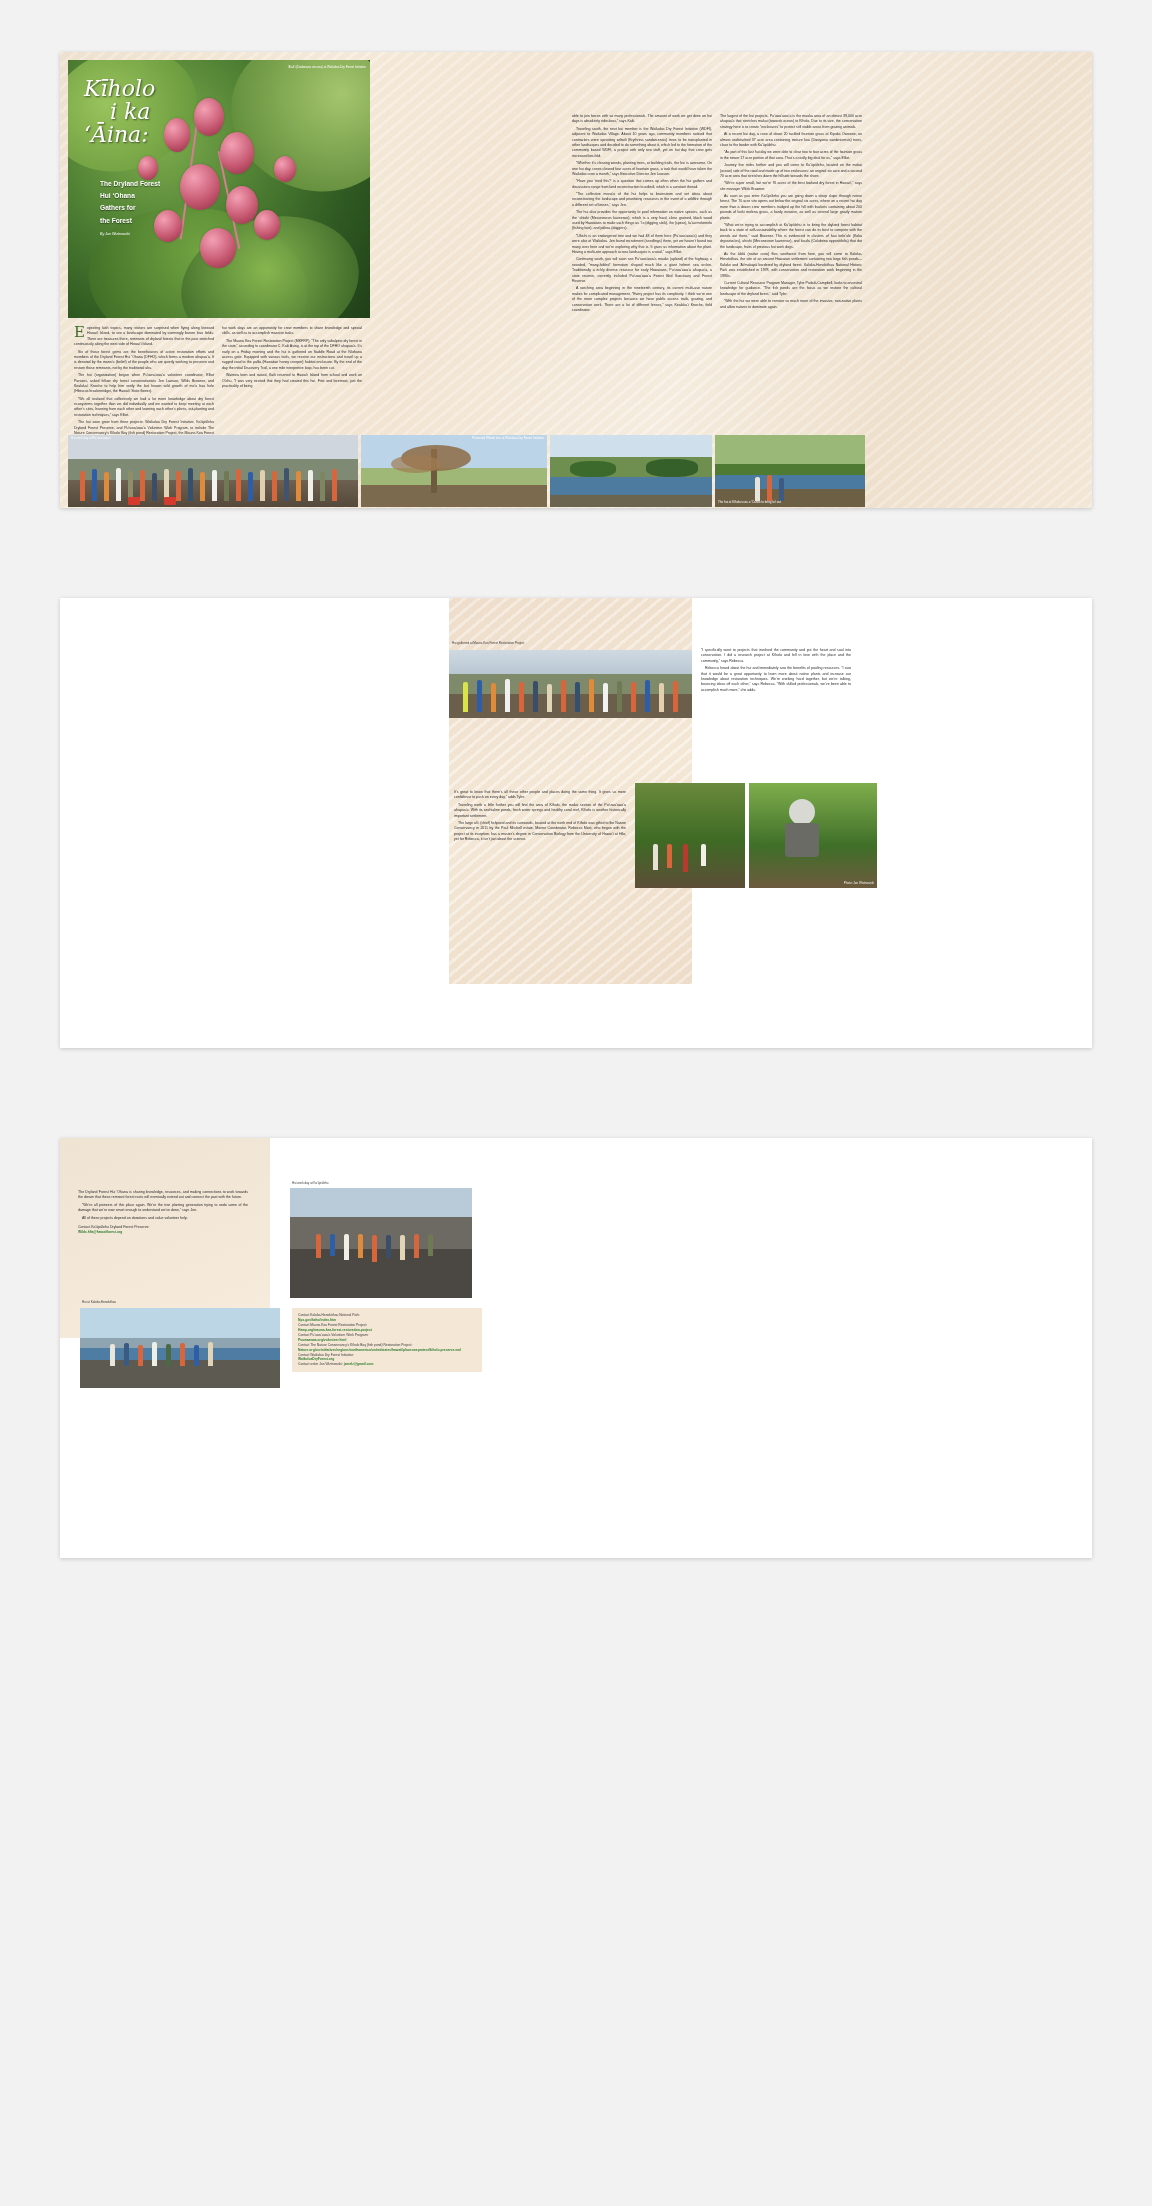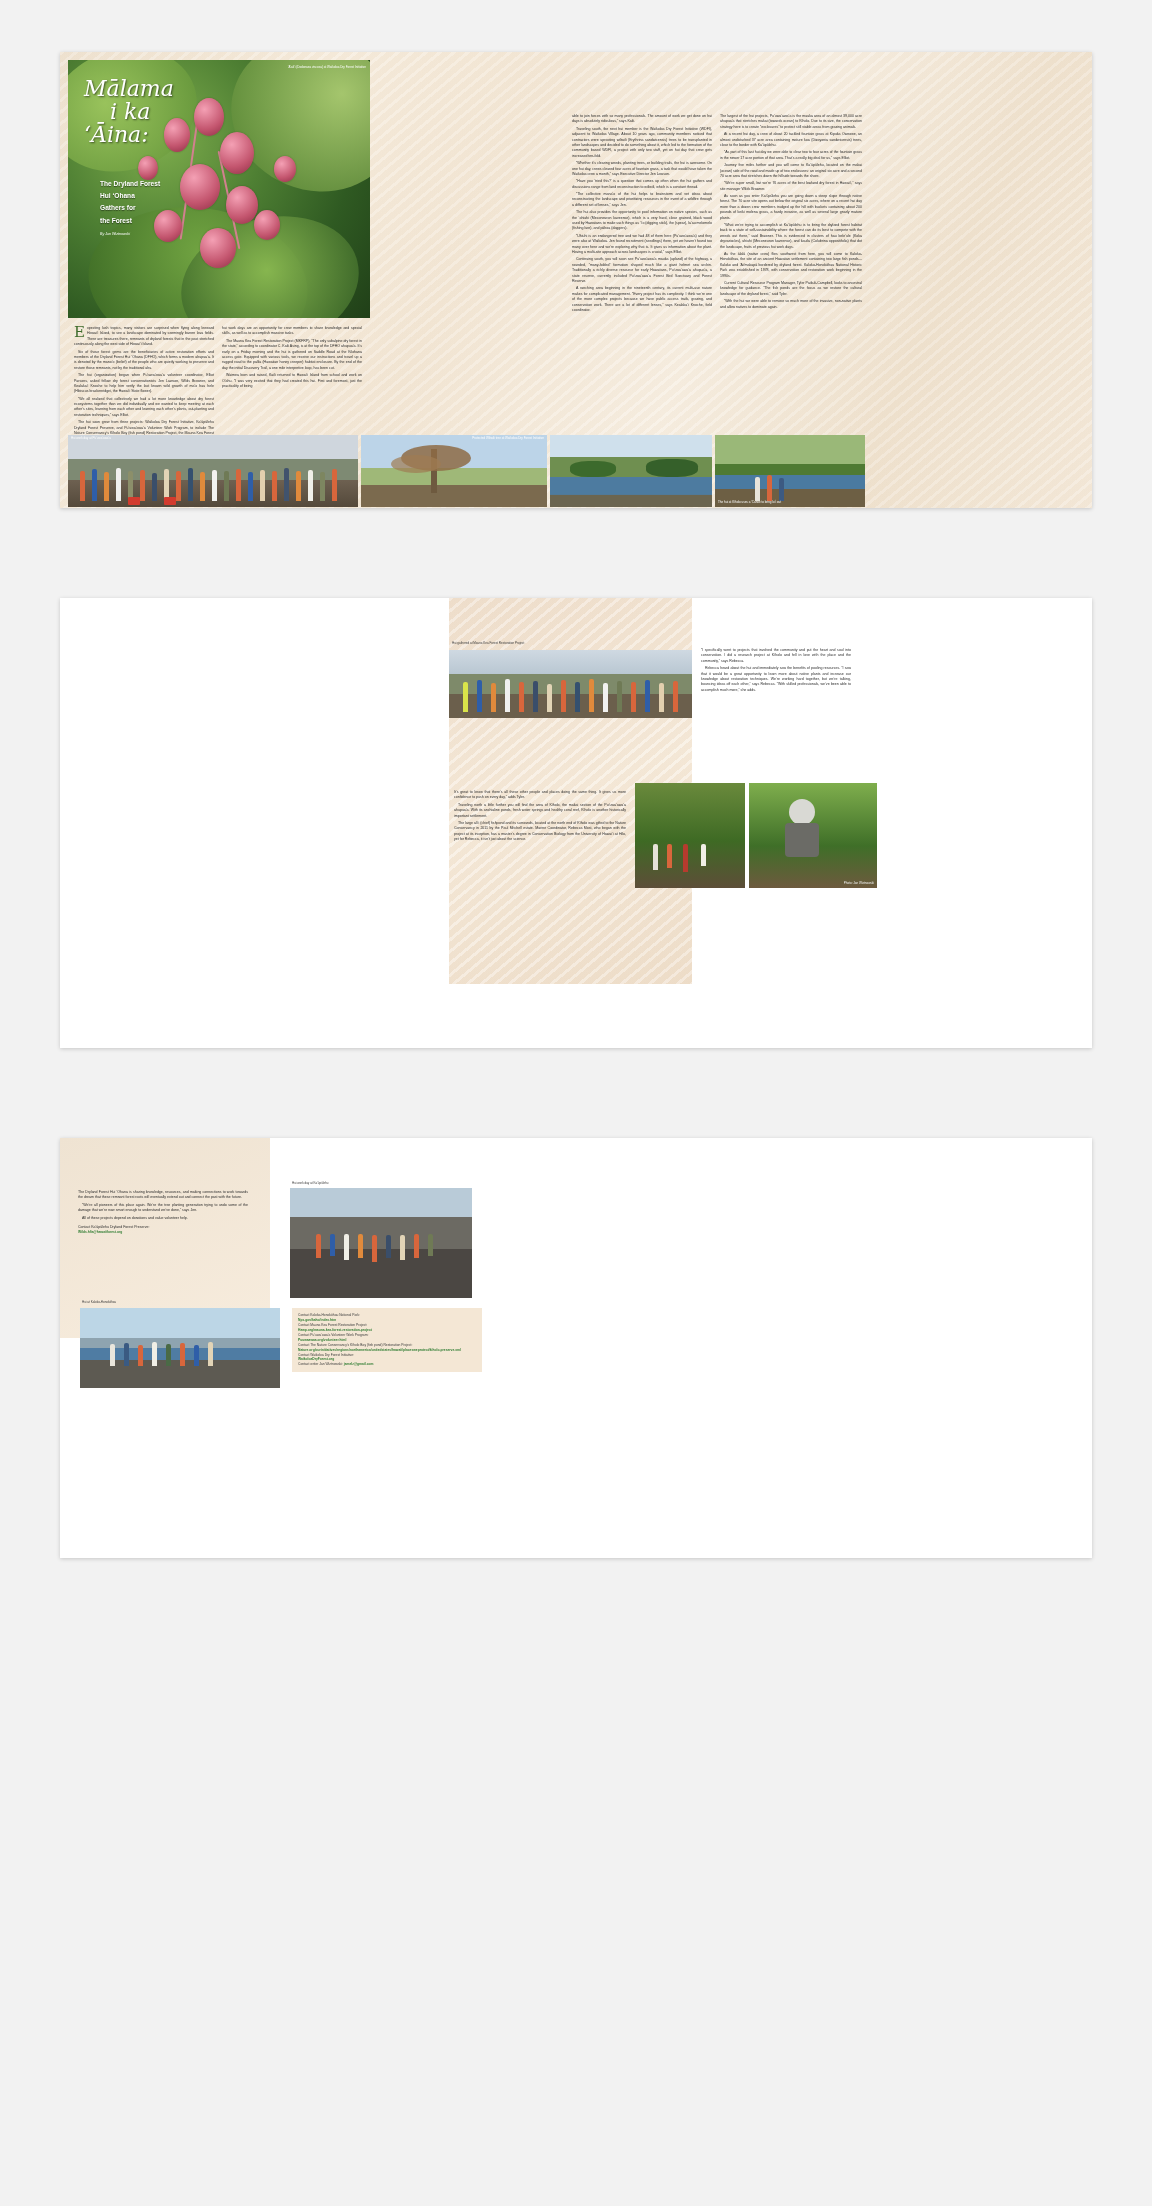--- a/index.html
+++ b/index.html
@@ -89,21 +89,21 @@
       <div class="berry" style="left:112px;top:104px;width:40px;height:46px;"></div>
       <div class="berry" style="left:158px;top:126px;width:32px;height:38px;"></div>
       <div class="berry" style="left:86px;top:150px;width:28px;height:32px;"></div>
       <div class="berry" style="left:132px;top:168px;width:36px;height:40px;"></div>
       <div class="berry" style="left:186px;top:150px;width:26px;height:30px;"></div>
       <div class="berry" style="left:206px;top:96px;width:22px;height:26px;"></div>
       <div class="berry" style="left:70px;top:96px;width:20px;height:24px;"></div>
       <div class="hero-cap cap">‘A‘ali‘i (Dodonaea viscosa) at Waikoloa Dry Forest Initiative</div>
 
       <div class="title">
-        <div class="l1">Mālama</div>
+        <div class="l1">Kīholo</div>
         <div class="l2">i ka</div>
         <div class="l3">‘Āina:</div>
       </div>
       <div class="subtitle">
         <div>The Dryland Forest</div>
         <div>Hui ‘Ohana</div>
         <div>Gathers for</div>
         <div>the Forest</div>
       </div>
       <div class="byline">By Jan Wiztnowski</div>

